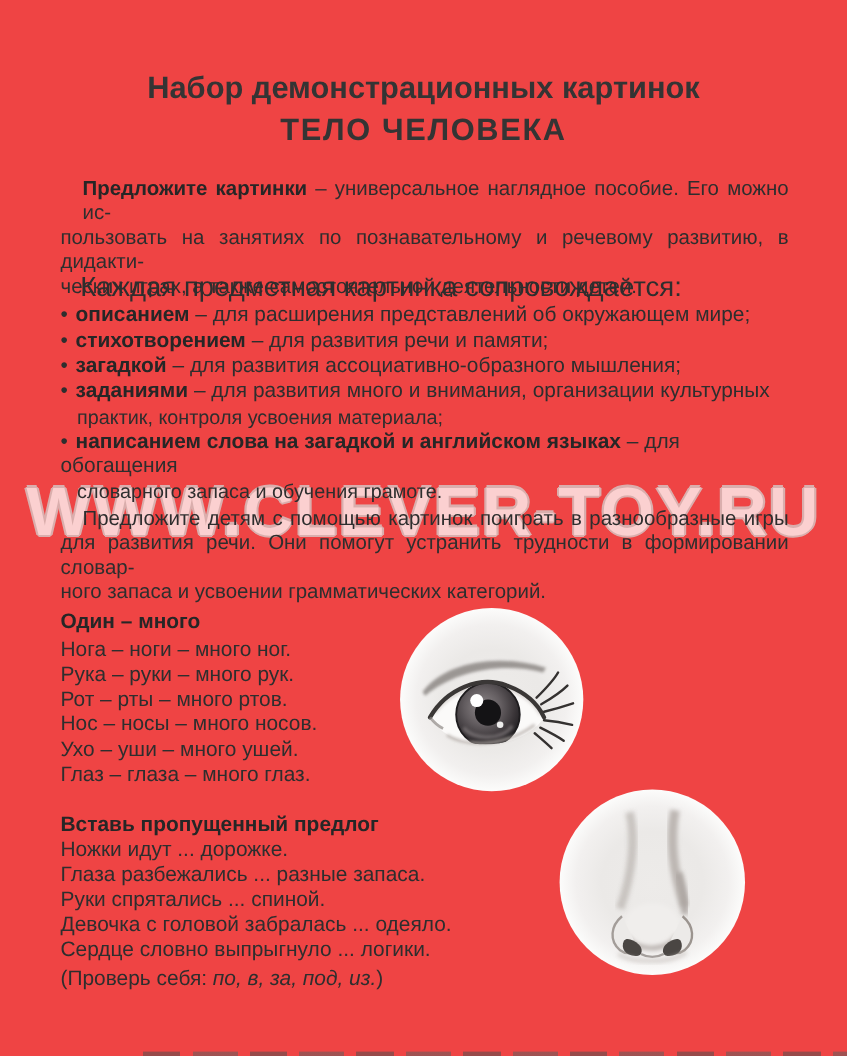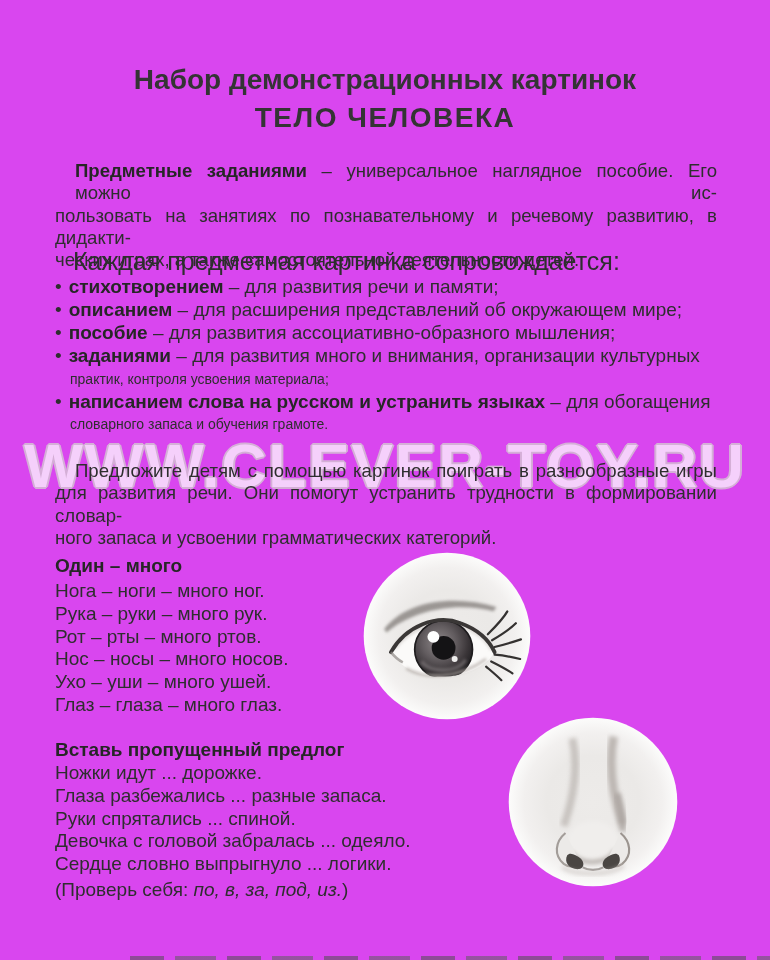--- a/index.html
+++ b/index.html
@@ -1,32 +1,32 @@
 <!DOCTYPE html>
 <html><head>
 <meta charset="utf-8">
 <style>
   html,body{margin:0;padding:0;background:#ffffff;}
   .page{
-    position:relative;width:770px;height:960px;background:#d946ef;overflow:hidden;
+    position:relative;width:770px;height:960px;background:#ef4444;overflow:hidden;
     font-family:"Liberation Sans",sans-serif;color:#2e2e2e;
   }
   .abs{position:absolute;}
   .title{left:0;width:100%;text-align:center;font-weight:bold;color:#343434;z-index:2;}
   .title-1{top:64px;font-size:28px;}
   .title-2{top:102px;font-size:28px;letter-spacing:1.5px;}
   .col{left:55px;width:662px;z-index:2;}
   .pline{font-size:18.6px;line-height:22.3px;white-space:normal;}
   .just{text-align:justify;text-align-last:justify;}
   .firstline{padding-left:20px;}
   b{font-weight:bold;color:#262626;}
   .lead-line{font-size:25px;line-height:23px;padding-left:18px;}
   .brow{font-size:19px;line-height:22.9px;}
   .bdot{display:inline-block;margin-right:7px;}
-  .bcont{font-size:14px;line-height:22.9px;padding-left:15px;}
+  .bcont{font-size:18px;line-height:22.9px;padding-left:15px;}
   .sec-heading{font-size:19px;font-weight:bold;color:#262626;z-index:2;}
   .list-line{font-size:19px;line-height:22.8px;}
   .check-line{font-size:19px;z-index:2;}
   .check-line i{font-style:italic;}
   .wm{
     left:0;width:100%;top:430px;text-align:center;z-index:1;
     font-size:62px;font-weight:bold;letter-spacing:2px;color:#ffffff;opacity:0.75;
     text-shadow:-2px 0 #d4d2d0,2px 0 #d4d2d0,0 -2px #d4d2d0,0 2px #d4d2d0,
                 -1px -1px #d4d2d0,1px -1px #d4d2d0,-1px 1px #d4d2d0,1px 1px #d4d2d0;
     pointer-events:none;white-space:nowrap;
@@ -41,34 +41,34 @@
 </style>
 </head>
 <body>
 
 <div class="page">
 
   <div class="abs title title-1">Набор демонстрационных картинок</div>
   <div class="abs title title-2">ТЕЛО ЧЕЛОВЕКА</div>
 
   <div class="abs col" style="top:160px">
-    <div class="pline just firstline"><b>Предметные заданиями</b><span> – универсальное наглядное пособие. Его можно ис-</span></div>
+    <div class="pline just firstline"><b>Предложите картинки</b><span> – универсальное наглядное пособие. Его можно ис-</span></div>
     <div class="pline just">пользовать на занятиях по познавательному и речевому развитию, в дидакти-</div>
     <div class="pline">ческих играх, а также самостоятельной деятельности детей.</div>
   </div>
 
   <div class="abs col lead-line" style="top:250px">Каждая предметная картинка сопровождается:</div>
 
   <div class="abs col" style="top:276px">
+    <div class="brow"><span class="bdot">•</span><b>описанием</b><span> – для расширения представлений об окружающем мире;</span></div>
     <div class="brow"><span class="bdot">•</span><b>стихотворением</b><span> – для развития речи и памяти;</span></div>
-    <div class="brow"><span class="bdot">•</span><b>описанием</b><span> – для расширения представлений об окружающем мире;</span></div>
-    <div class="brow"><span class="bdot">•</span><b>пособие</b><span> – для развития ассоциативно-образного мышления;</span></div>
+    <div class="brow"><span class="bdot">•</span><b>загадкой</b><span> – для развития ассоциативно-образного мышления;</span></div>
     <div class="brow"><span class="bdot">•</span><b>заданиями</b><span> – для развития много и внимания, организации культурных</span></div>
     <div class="bcont">практик, контроля усвоения материала;</div>
-    <div class="brow"><span class="bdot">•</span><b>написанием слова на русском и устранить языках</b><span> – для обогащения</span></div>
+    <div class="brow"><span class="bdot">•</span><b>написанием слова на загадкой и английском языках</b><span> – для обогащения</span></div>
     <div class="bcont">словарного запаса и обучения грамоте.</div>
   </div>
 
   <div class="abs wm">WWW.CLEVER-TOY.RU</div>
 
   <div class="abs col" style="top:460px">
     <div class="pline just firstline">Предложите детям с помощью картинок поиграть в разнообразные игры</div>
     <div class="pline just">для развития речи. Они помогут устранить трудности в формировании словар-</div>
     <div class="pline">ного запаса и усвоении грамматических категорий.</div>
   </div>

